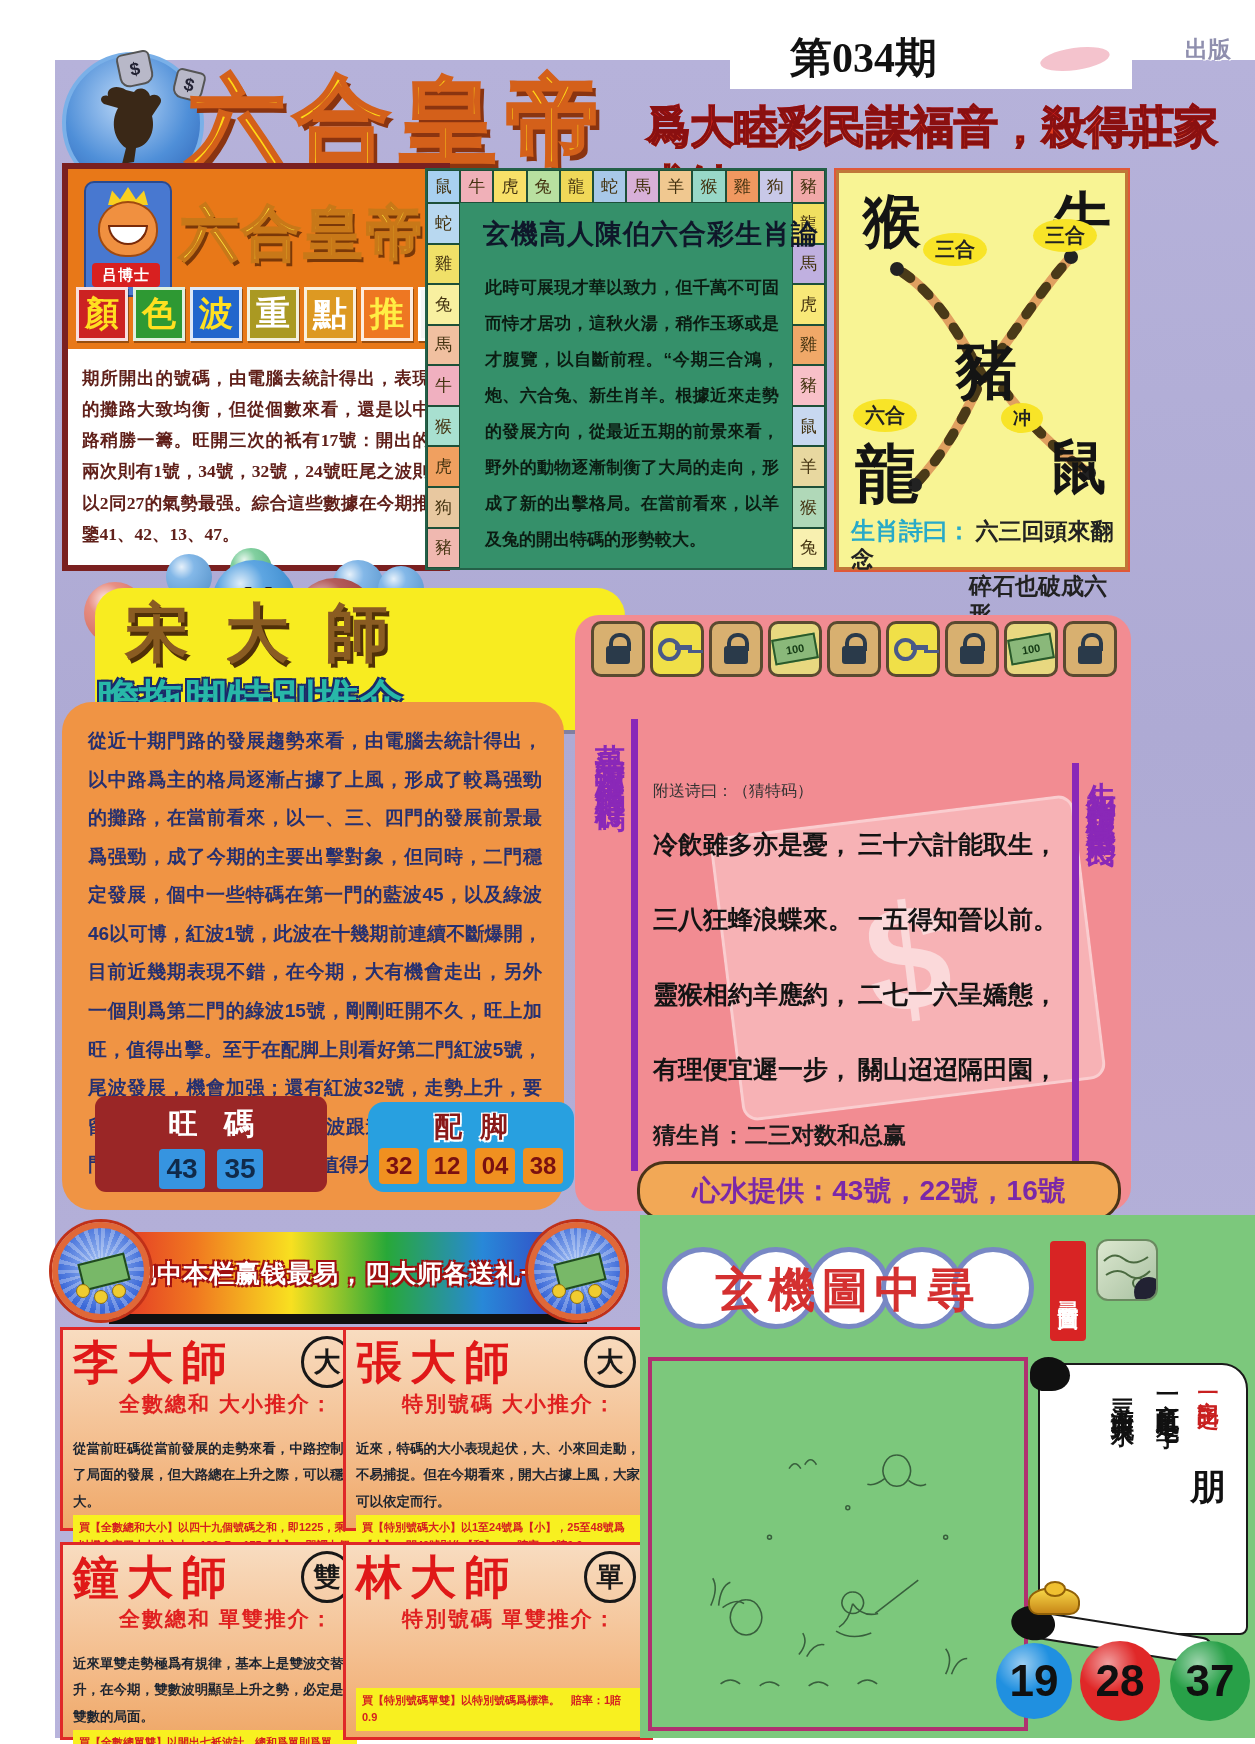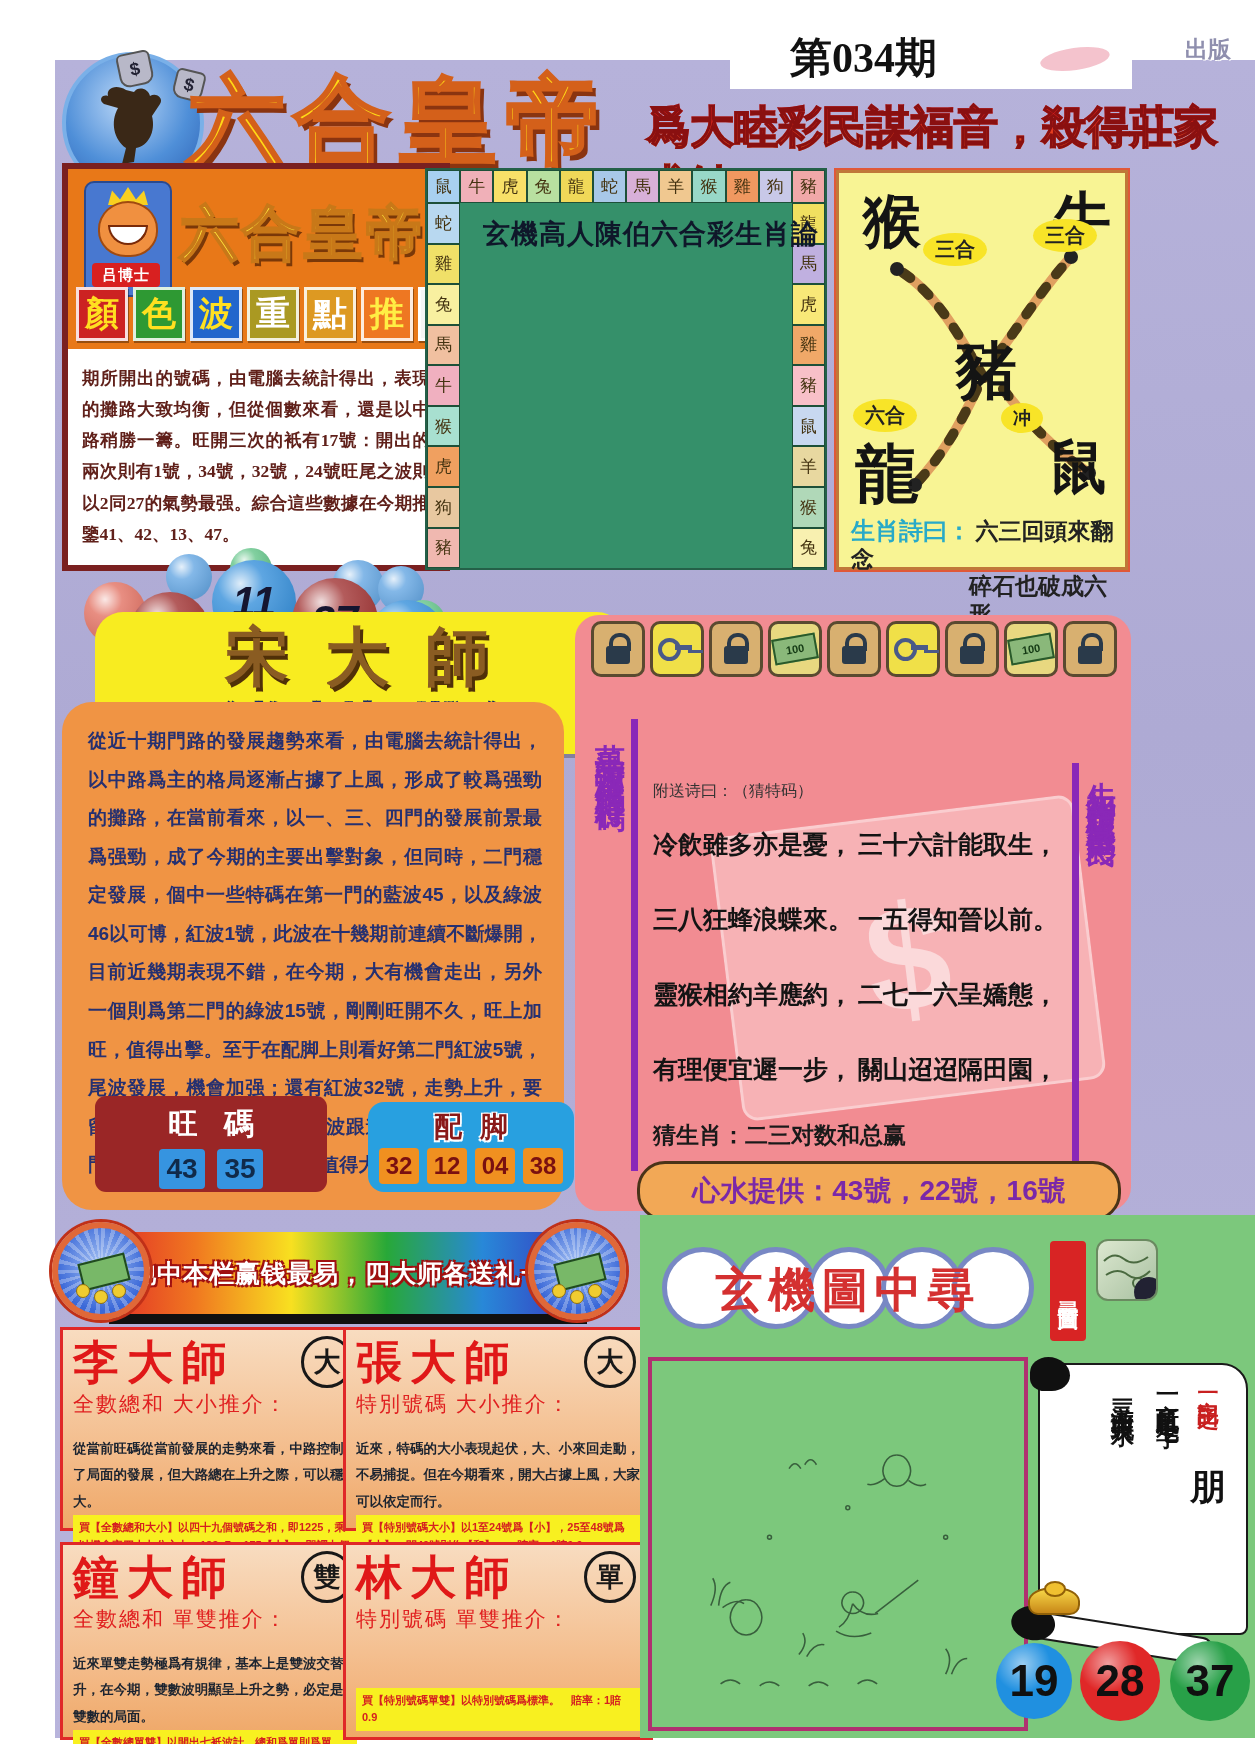--- a/index.html
+++ b/index.html
@@ -62,21 +62,21 @@
   
   .diag{left:836px;top:170px;width:292px;height:400px;background:#f8f494;border:3px solid #c07838;outline:2px solid #e05838;box-sizing:border-box;}
   .corner{position:absolute;font-family:"Liberation Serif",serif;font-weight:700;color:#141414;}
   .lab{position:absolute;background:#f8e428;border-radius:50%;padding:3px 12px;font-size:20px;font-weight:800;color:#222;}
   .poem-area{position:absolute;left:12px;right:8px;top:344px;line-height:1.2;}
   .poem-label{color:#28aac8;font-size:24px;font-weight:900;}
   .poem-l1{font-family:"Liberation Serif",serif;font-size:23px;font-weight:700;color:#222;}
   .poem-l2{font-family:"Liberation Serif",serif;font-size:23px;font-weight:700;color:#222;margin-left:118px;}
 
   
-  .song-banner{left:95px;top:612px;width:530px;height:142px;background:#f8ec20;border-radius:28px;text-align:center;box-shadow:0 4px 0 rgba(0,0,0,.25);}
+  .song-banner{left:95px;top:588px;width:530px;height:142px;background:#f8ec20;border-radius:28px;text-align:left;box-shadow:0 4px 0 rgba(0,0,0,.25);}
   .song-title{font-size:64px;font-weight:900;color:#8a5c22;letter-spacing:36px;padding-left:30px;margin-top:2px;text-shadow:3px 4px 0 #503008;}
   .song-sub{font-size:44px;font-weight:900;color:#28b8a8;margin-top:-6px;
     text-shadow:2px 2px 0 #1a2a6a,-2px 2px 0 #1a2a6a,2px -2px 0 #1a2a6a,-2px -2px 0 #1a2a6a;}
   .song-box{left:62px;top:702px;width:502px;height:508px;background:#f09444;border-radius:30px;}
   .song-par{position:absolute;left:26px;right:22px;top:20px;font-size:19px;font-weight:700;color:#263070;line-height:2.03;text-align:justify;margin:0;}
   .hot-box{left:95px;top:1096px;width:232px;height:96px;background:#9a2626;border-radius:11px;text-align:center;}
   .hot-title{color:#fff;font-size:30px;font-weight:900;letter-spacing:26px;padding-left:26px;margin-top:8px;}
   .numrow{display:flex;justify-content:center;gap:12px;margin-top:4px;}
   .sq-blue{width:46px;height:40px;background:#3694e0;border-radius:4px;display:flex;align-items:center;justify-content:center;font-size:28px;font-weight:900;color:#102a4a;}
   .pair-box{left:368px;top:1102px;width:206px;height:90px;background:#28a0e0;border-radius:16px;text-align:center;}
@@ -124,21 +124,21 @@
   .medal-l{left:52px;top:1222px;} .medal-r{left:528px;top:1222px;}
   .medal .note{position:absolute;left:22px;top:30px;width:44px;height:24px;background:#78b868;border:2px solid #204a20;transform:rotate(-14deg);}
   .medal .coin{position:absolute;width:12px;height:12px;border-radius:50%;background:#f0cc30;border:1px solid #907010;}
 
   
   .master{width:310px;height:204px;border:3px solid #e02828;background:linear-gradient(180deg,#f8dcc0 0%,#f3b884 70%,#efa868 100%);box-sizing:border-box;padding:6px 10px;display:flex;flex-direction:column;}
   .m1{left:60px;top:1327px;} .m2{left:343px;top:1327px;} .m3{left:60px;top:1542px;height:198px;} .m4{left:343px;top:1542px;height:198px;}
   .m-head{display:flex;align-items:center;justify-content:space-between;}
   .m-name{font-size:46px;font-weight:900;color:#e01818;letter-spacing:8px;line-height:1.05;}
   .m-badge{width:46px;height:46px;border-radius:50%;border:3.5px solid #181818;display:flex;align-items:center;justify-content:center;font-size:27px;font-weight:900;color:#181818;background:transparent;flex:0 0 auto;margin-right:4px;}
-  .m-sub{font-size:21px;font-weight:400;color:#e02020;letter-spacing:2px;margin-top:2px;}
+  .m-sub{font-size:21px;font-weight:700;color:#e02020;letter-spacing:2px;margin-top:2px;margin-left:46px;}
   .m-body{font-size:13.5px;font-weight:700;color:#1c2430;line-height:1.95;text-align:justify;margin-top:18px;}
   .m-foot{margin-top:auto;background:#f8f020;padding:4px 6px;font-size:11px;font-weight:800;color:#d42020;line-height:1.6;}
 
   
   .mystery{left:640px;top:1215px;width:615px;height:523px;background:#7cc87c;}
   .cloud{position:absolute;left:22px;top:28px;width:372px;height:92px;}
   .cloud .c{position:absolute;top:4px;width:82px;height:82px;border-radius:50%;background:#fff;border:5px solid #7888c4;box-sizing:border-box;}
   .cloud-text{position:absolute;left:0;top:16px;width:100%;text-align:center;font-family:"Liberation Serif",serif;font-size:47px;font-weight:700;color:#d43030;letter-spacing:6px;}
   .treasure-badge{position:absolute;left:410px;top:26px;width:36px;height:100px;background:#d82424;border-radius:4px;display:flex;align-items:center;justify-content:center;}
   .treasure-badge span{writing-mode:vertical-rl;color:#fff;font-size:21px;font-weight:800;letter-spacing:5px;}
@@ -343,20 +343,21 @@
           <span>羊</span>
         </div>
         <div class="ztile" style="background: rgb(176, 216, 184);">
           <span>猴</span>
         </div>
         <div class="ztile" style="background: rgb(248, 240, 176);">
           <span>兔</span>
         </div>
       </div>
     <div class="z-title">玄機高人陳伯六合彩生肖論</div>
+    <p class="z-body">此時可展現才華以致力，但千萬不可固而恃才居功，這秋火湯，稍作玉琢或是才腹覽，以自斷前程。“今期三合鴻，炮、六合兔、新生肖羊。根據近來走勢的發展方向，從最近五期的前景來看，野外的動物逐漸制衡了大局的走向，形成了新的出擊格局。在當前看來，以羊及兔的開出特碼的形勢較大。</p>
   </div>
 
   <div class="abs diag">
     <svg class="abs" style="left:0;top:0;width:292px;height:400px" viewBox="0 0 292 400">
       <g fill="none" stroke-linecap="round">
         <path d="M145 205 C120 162 96 118 58 96" stroke="#e0a060" stroke-width="10"></path>
         <path d="M145 205 C120 162 96 118 58 96" stroke="#4a3a18" stroke-width="10" stroke-dasharray="9 16"></path>
         <path d="M158 182 C184 148 204 114 232 84" stroke="#e0a060" stroke-width="10"></path>
         <path d="M158 182 C184 148 204 114 232 84" stroke="#4a3a18" stroke-width="10" stroke-dasharray="9 16"></path>
         <path d="M138 216 C120 254 102 284 76 312" stroke="#e0a060" stroke-width="10"></path>

